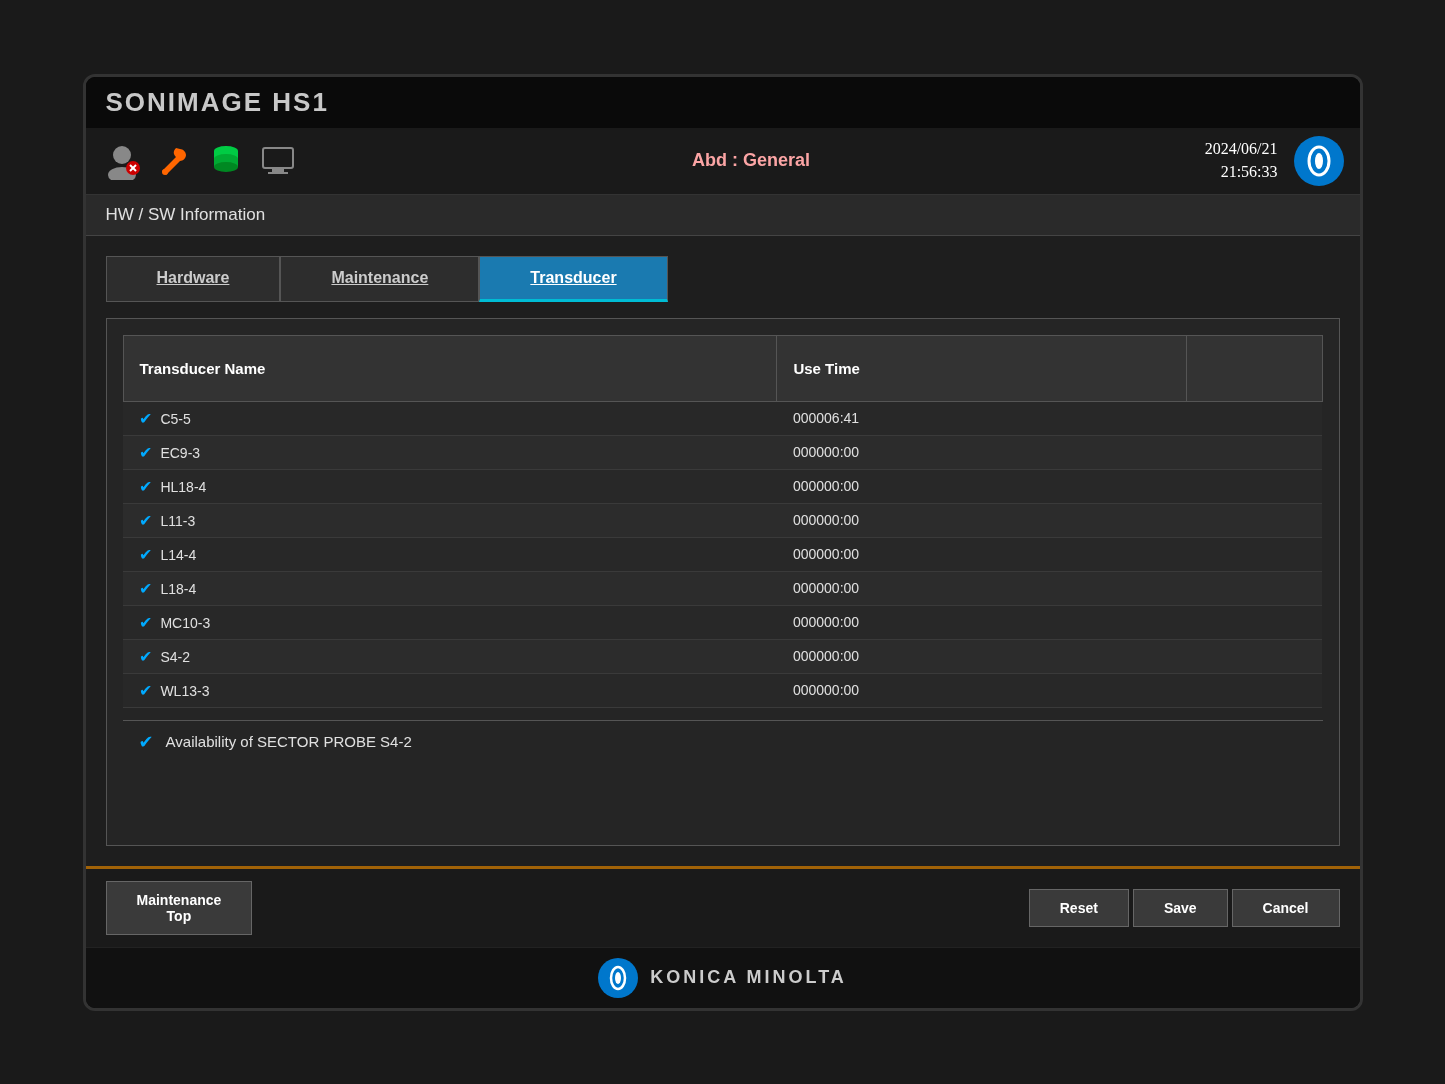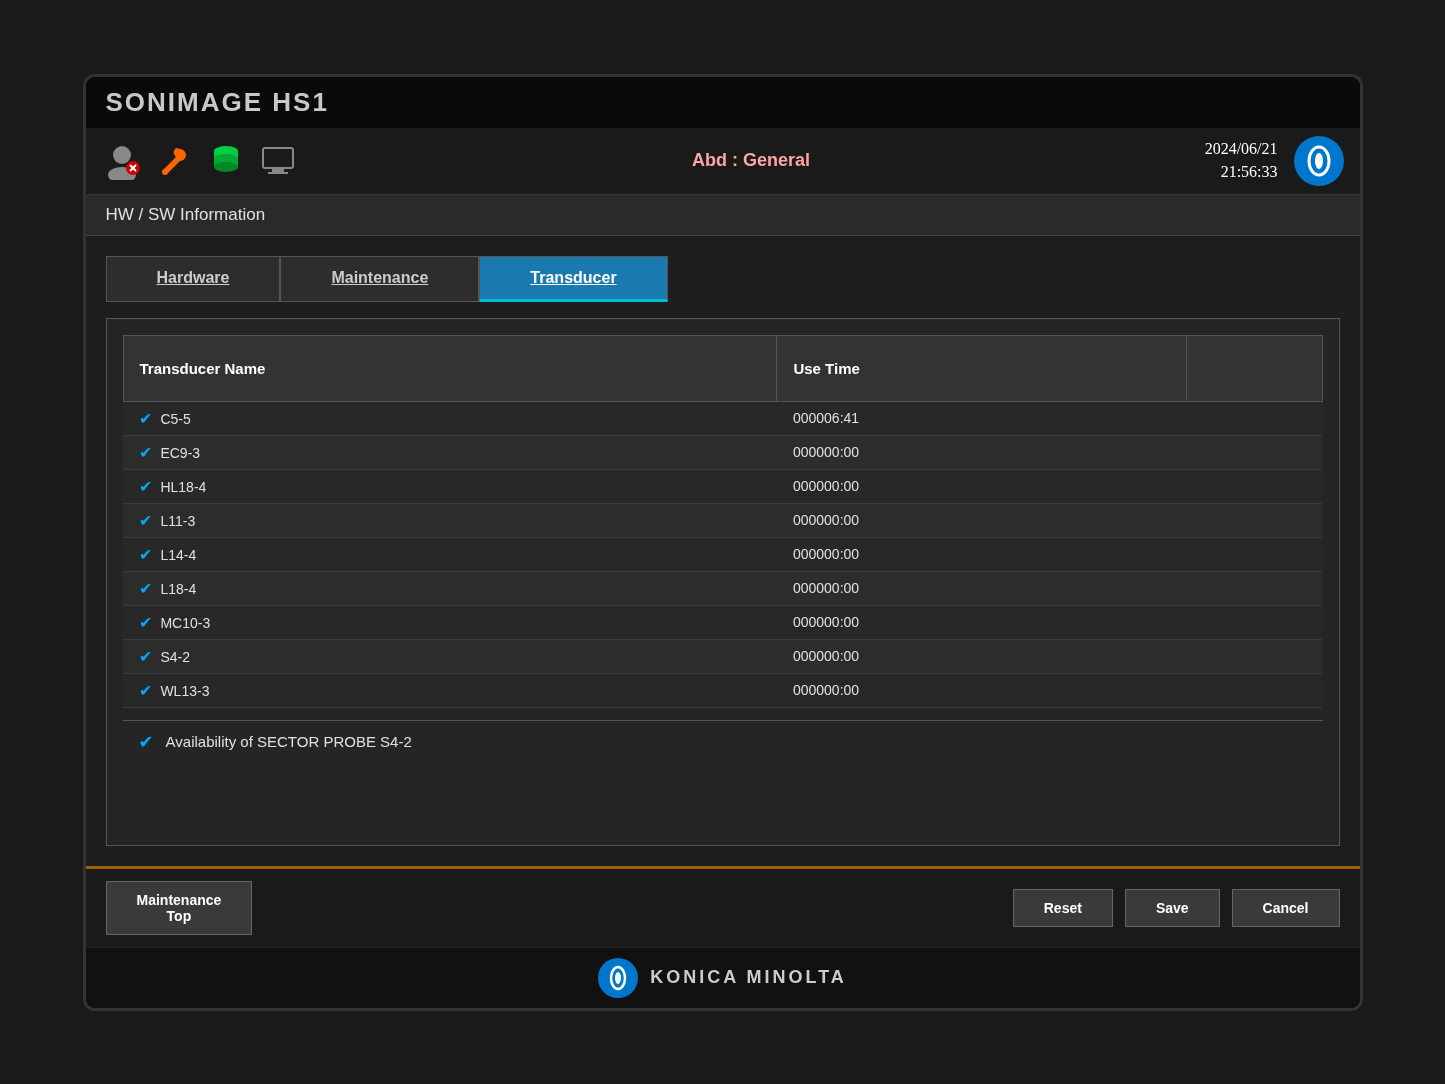--- a/index.html
+++ b/index.html
@@ -198,21 +198,21 @@
       background: #3a3a3a;
       color: #ffffff;
       border: 1px solid #666;
       font-size: 14px;
       cursor: pointer;
       font-weight: bold;
     }
     .btn-spacer { flex: 1; }
     .btn-group {
       display: flex;
-      gap: 12px;
+      gap: 4px;
     }
     
     .bottom-brand {
       background: #111;
       padding: 10px;
       display: flex;
       align-items: center;
       justify-content: center;
       gap: 12px;
       border-top: 1px solid #222;

